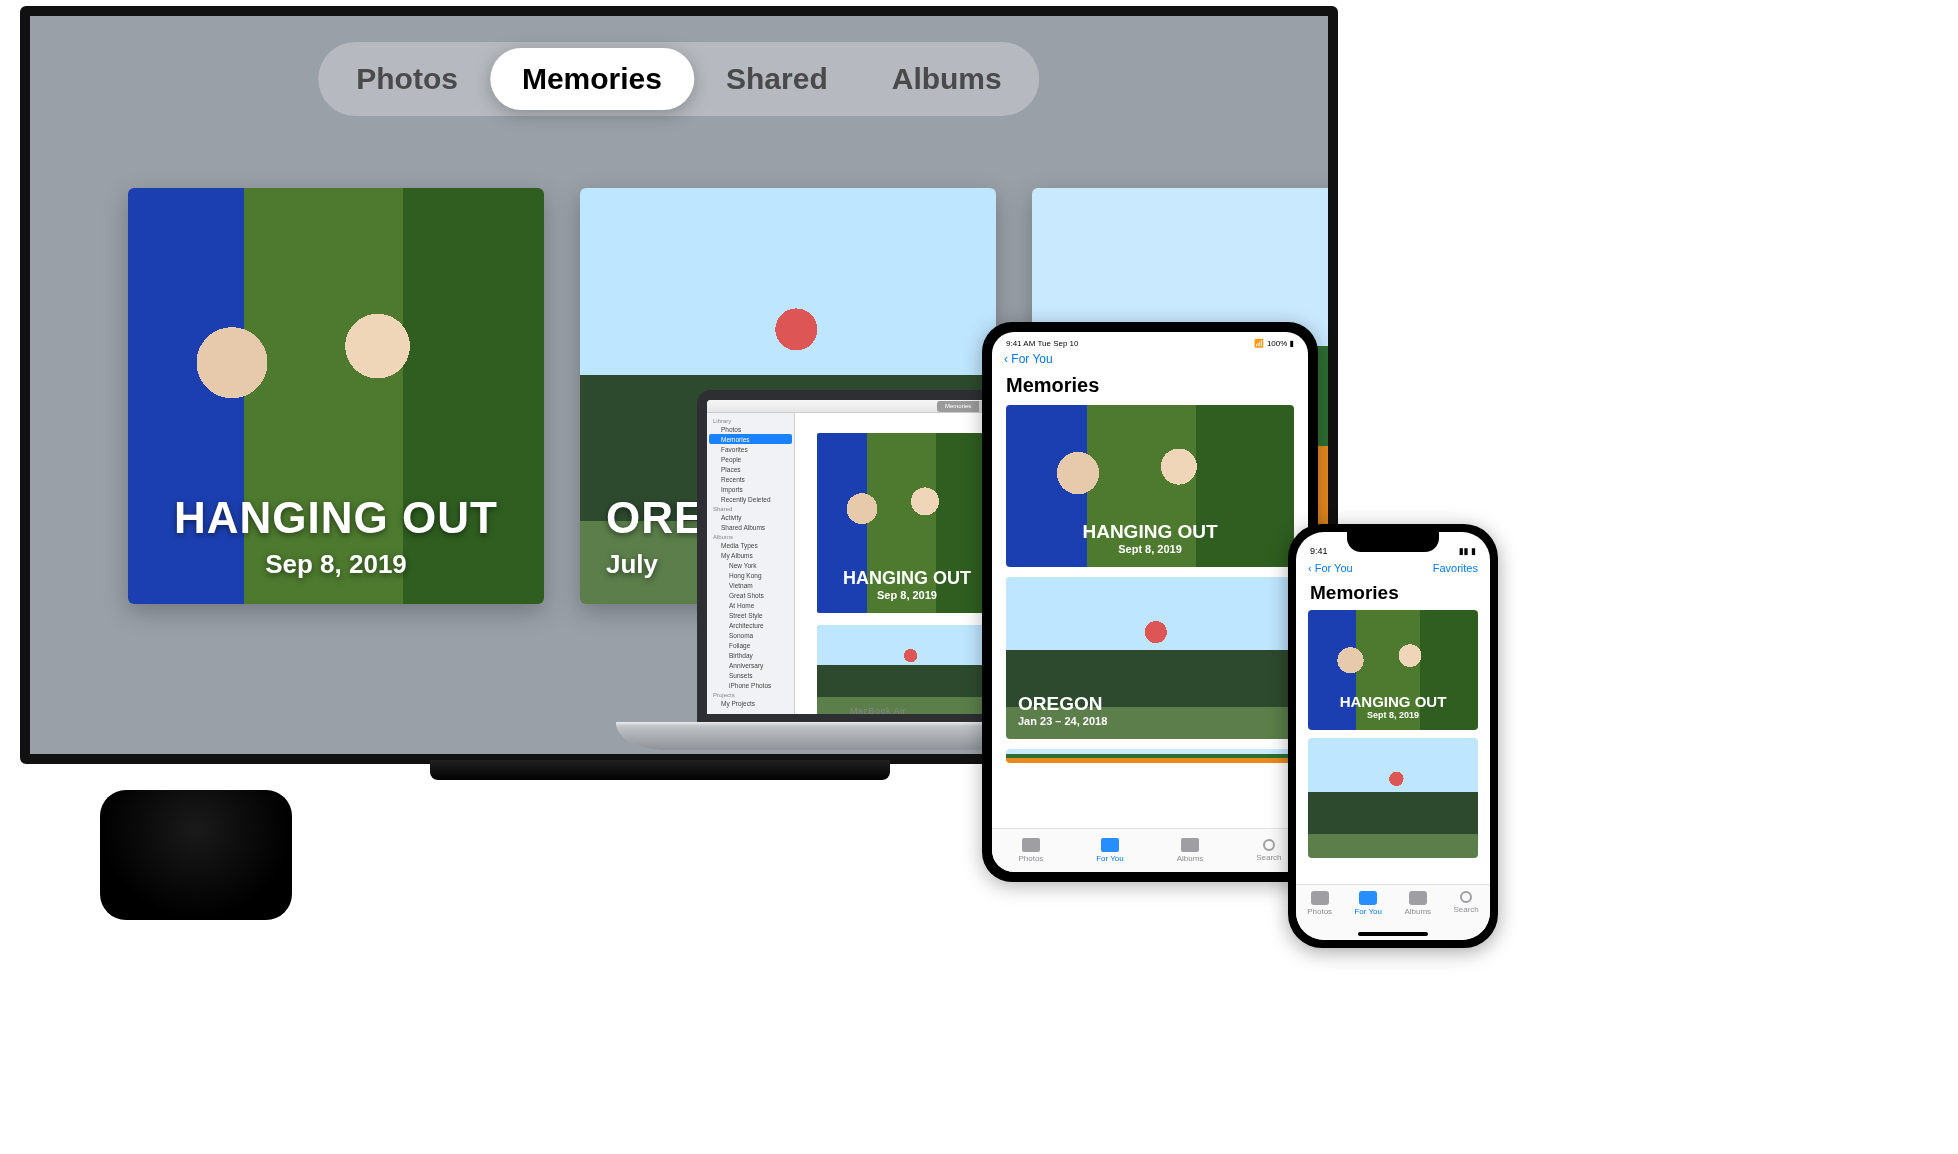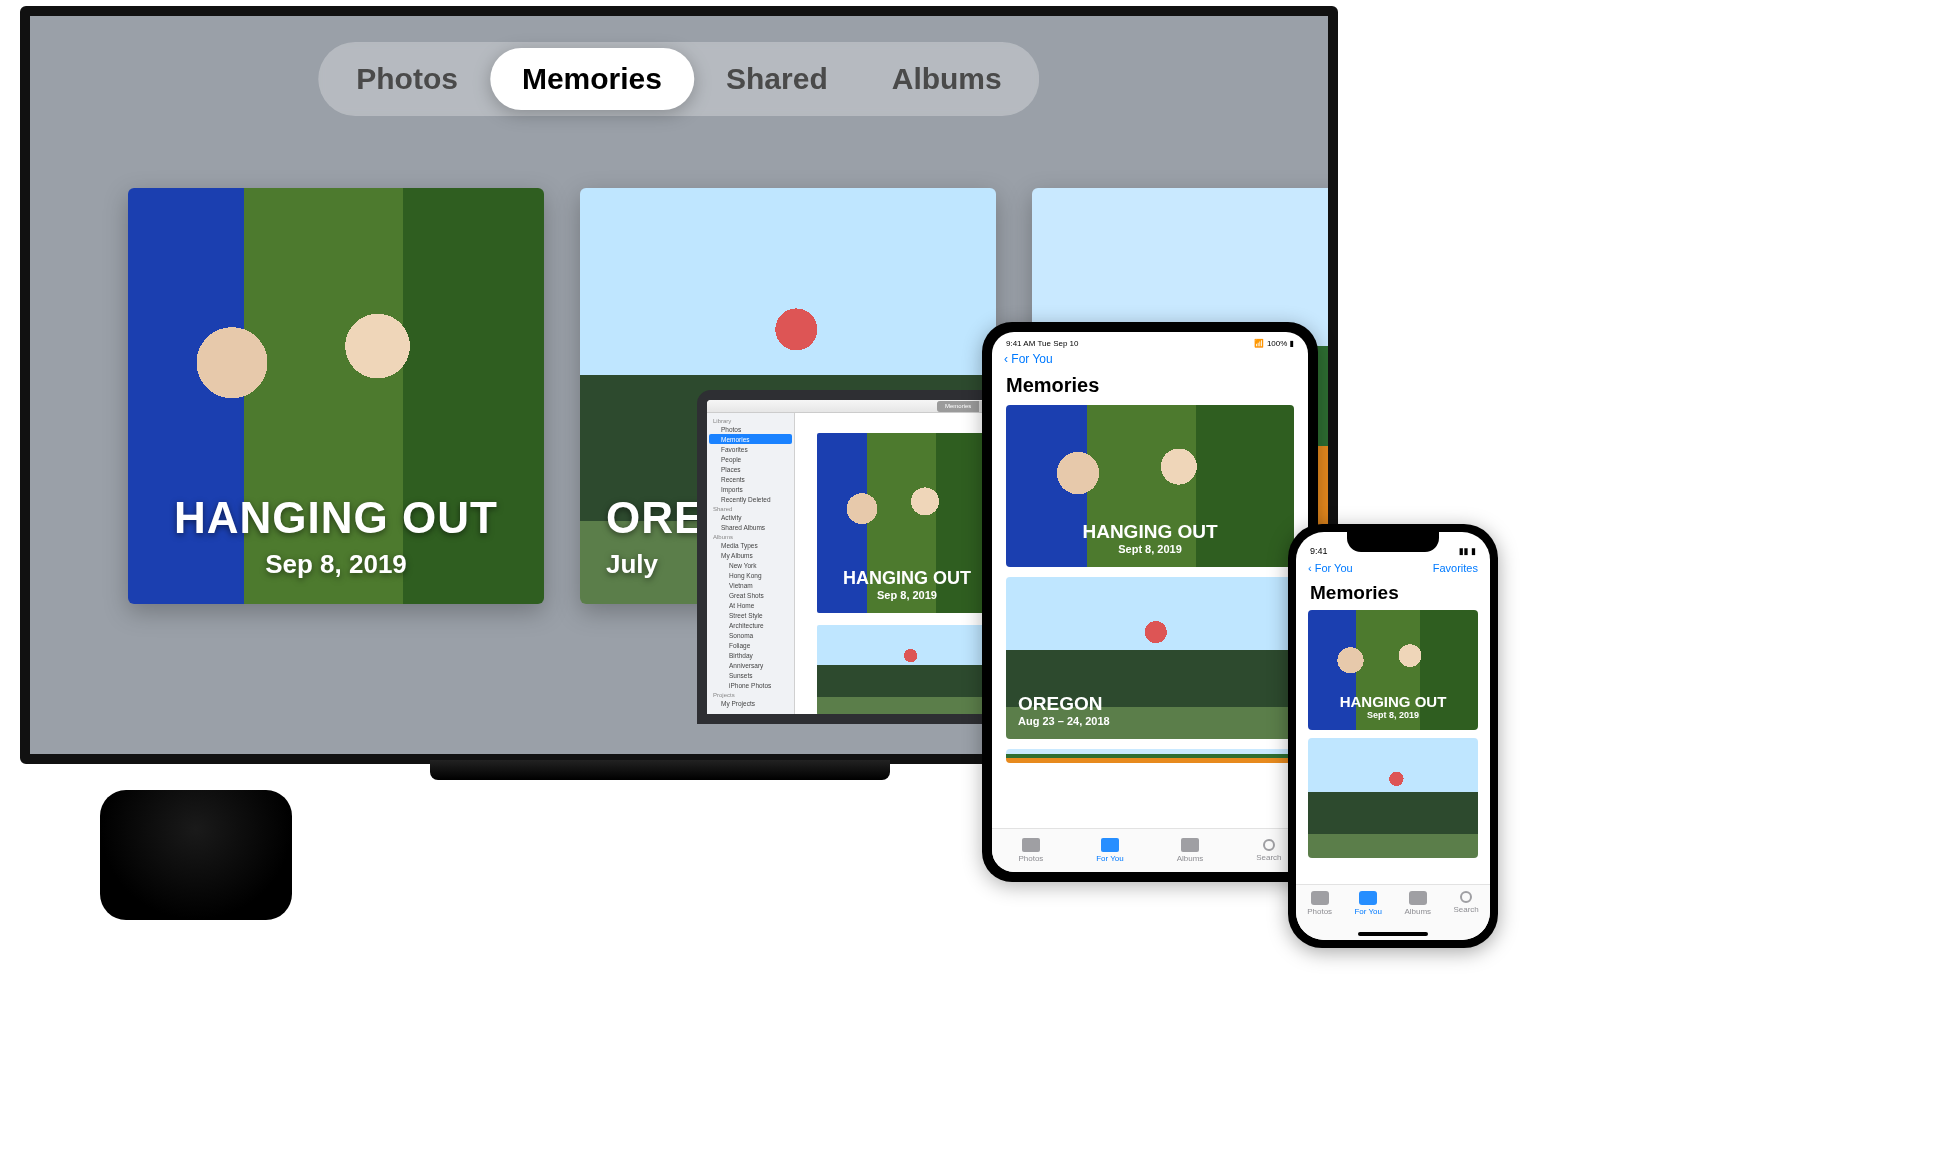--- a/index.html
+++ b/index.html
@@ -271,40 +271,43 @@
 
       <div class="mac-content">
         <div class="mem photo-friends">
           <div class="t">HANGING OUT</div>
           <div class="d">Sep 8, 2019</div>
         </div>
         <div class="mem photo-oregon" style="height:90px;"></div>
       </div>
     </div>
   </div>
+  <div class="macbook-base">
+    <div class="macbook-label">MacBook Air</div>
+  </div>
 </div>
 
 <div class="ipad">
   <div class="ipad-screen">
     <div class="ipad-status">
       <span>9:41 AM   Tue Sep 10</span>
       <span>📶 <span>100%</span> ▮</span>
     </div>
     <div class="ipad-nav">
       <span class="back">‹ <span>For You</span></span>
     </div>
     <div class="ipad-title">Memories</div>
     <div class="ipad-scroll">
       <div class="mem photo-friends">
         <div class="t">HANGING OUT</div>
         <div class="d">Sept 8, 2019</div>
       </div>
       <div class="mem photo-oregon">
         <div class="t">OREGON</div>
-        <div class="d">Aug 23 – 24, 2018</div>
+        <div class="d">Jan 23 – 24, 2018</div>
       </div>
       <div class="mem photo-tropical" style="height:14px; padding:0;"></div>
     </div>
     <div class="ipad-tabbar">
       <div class="tb">
           <span class="ic"></span>
           <span>Photos</span>
         </div>
       <div class="tb active">
           <span class="ic"></span>

